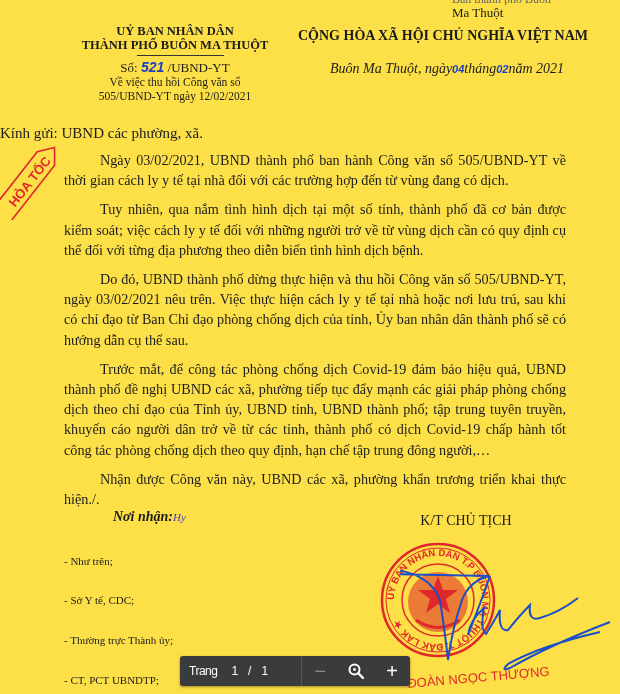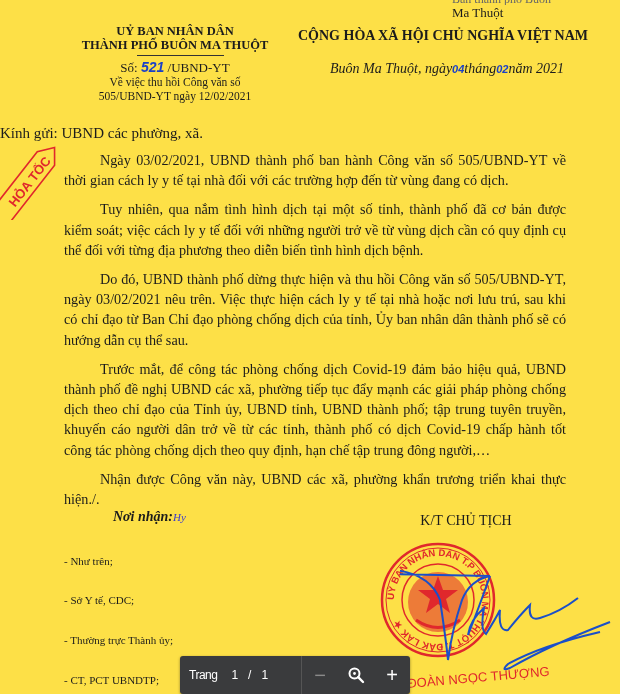--- a/index.html
+++ b/index.html
@@ -23,21 +23,21 @@
   .body{position:absolute;left:64px;width:502px;font-size:14.2px;line-height:20.2px;text-align:justify;}
   .body p{margin:0 0 9px 0;text-indent:36px;}
   .noi{left:88px;top:509px;font-size:14px;font-weight:bold;font-style:italic;margin-left:25px;}
   .noi .mark{color:#3a3ad0;font-size:11px;font-weight:normal;}
   .recip{left:64px;top:528px;font-size:11px;line-height:13.3px;white-space:pre;}
   .sign1{left:376px;top:512px;width:180px;text-align:center;font-size:14px;font-weight:normal;line-height:18px;}
   .signer{left:408px;top:676px;font-family:"Liberation Sans",sans-serif;color:#e0282c;font-size:13px;transform:rotate(-5deg);transform-origin:left bottom;}
   .stamp-tl{position:absolute;left:-8px;top:130px;width:82px;height:90px;}
   .seal{position:absolute;left:378px;top:540px;width:120px;height:120px;}
   .sig{position:absolute;left:400px;top:560px;width:215px;height:115px;}
-  .toolbar{position:absolute;left:180px;top:656px;width:230px;height:38px;background:#3a3b3d;border-radius:3px;display:flex;align-items:flex-end;color:#fff;font-family:"Liberation Sans","DejaVu Sans",sans-serif;font-size:12px;box-shadow:0 1px 3px rgba(0,0,0,.4);}
+  .toolbar{position:absolute;left:180px;top:656px;width:230px;height:30px;background:#3a3b3d;border-radius:3px;display:flex;align-items:flex-end;color:#fff;font-family:"Liberation Sans","DejaVu Sans",sans-serif;font-size:12px;box-shadow:0 1px 3px rgba(0,0,0,.4);}
   .tb-pages{display:flex;align-items:center;width:122px;height:100%;padding-left:9px;box-sizing:border-box;border-right:1px solid #555;}
   .tb-pages .lbl{letter-spacing:-0.5px;margin-right:14px;}
   .tb-pages .n{margin-right:10px;}
   .tb-btn{width:36px;height:100%;display:flex;align-items:center;justify-content:center;font-size:20px;cursor:pointer;}
   .tb-btn.dim{color:#8a8a8a;}
 </style>
 </head>
 <body>
 
 <div class="page">

